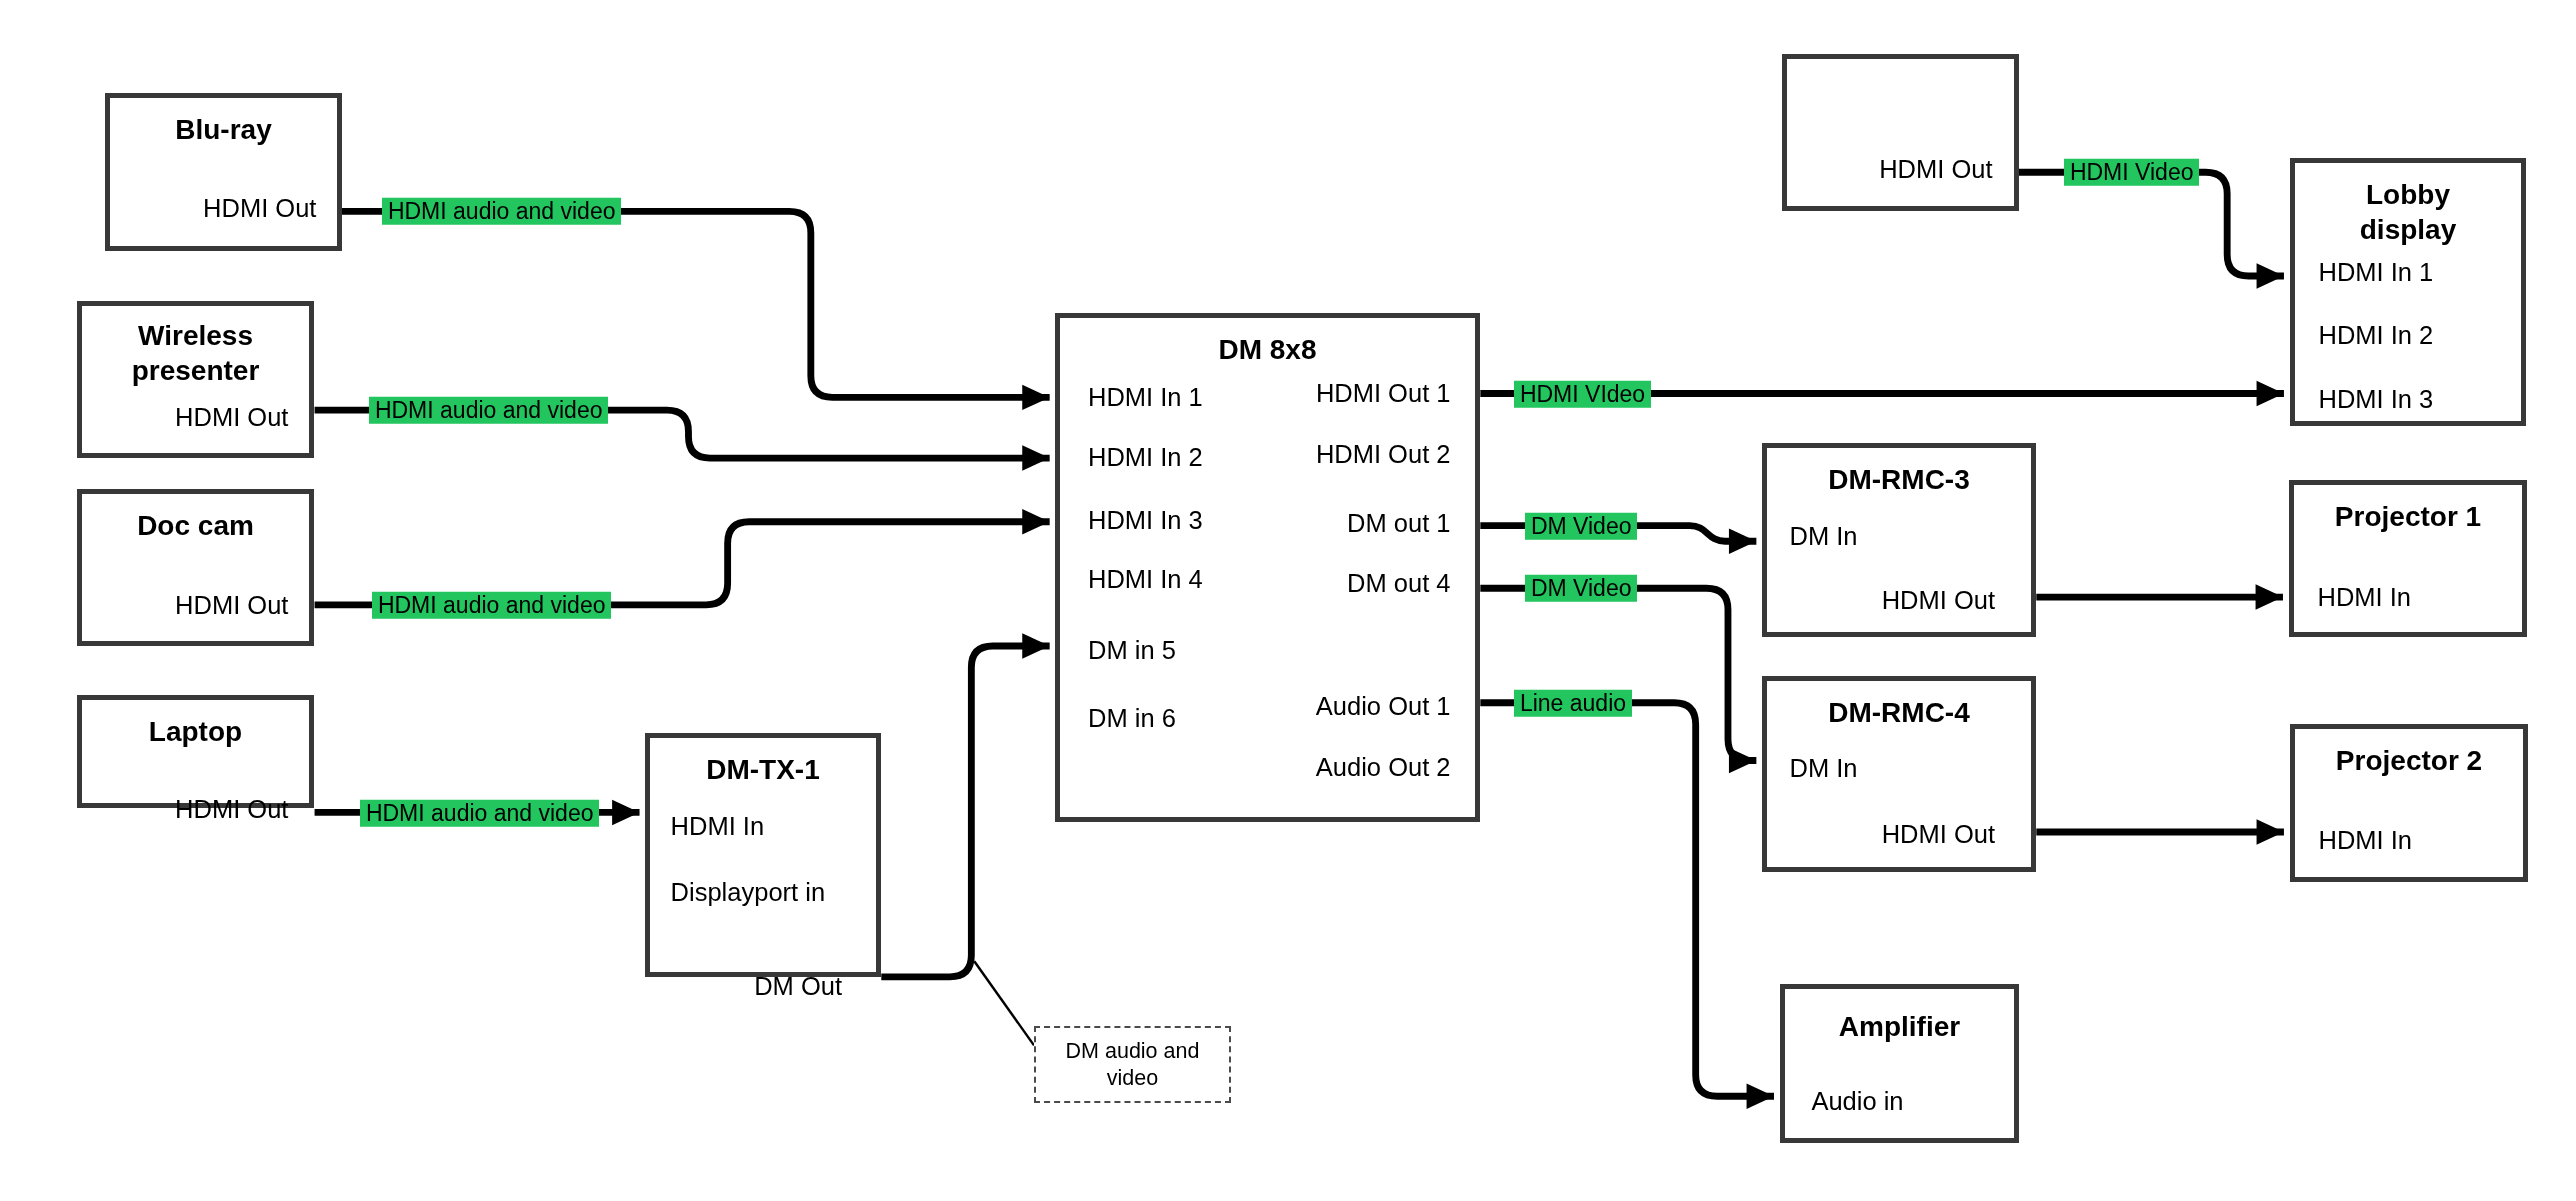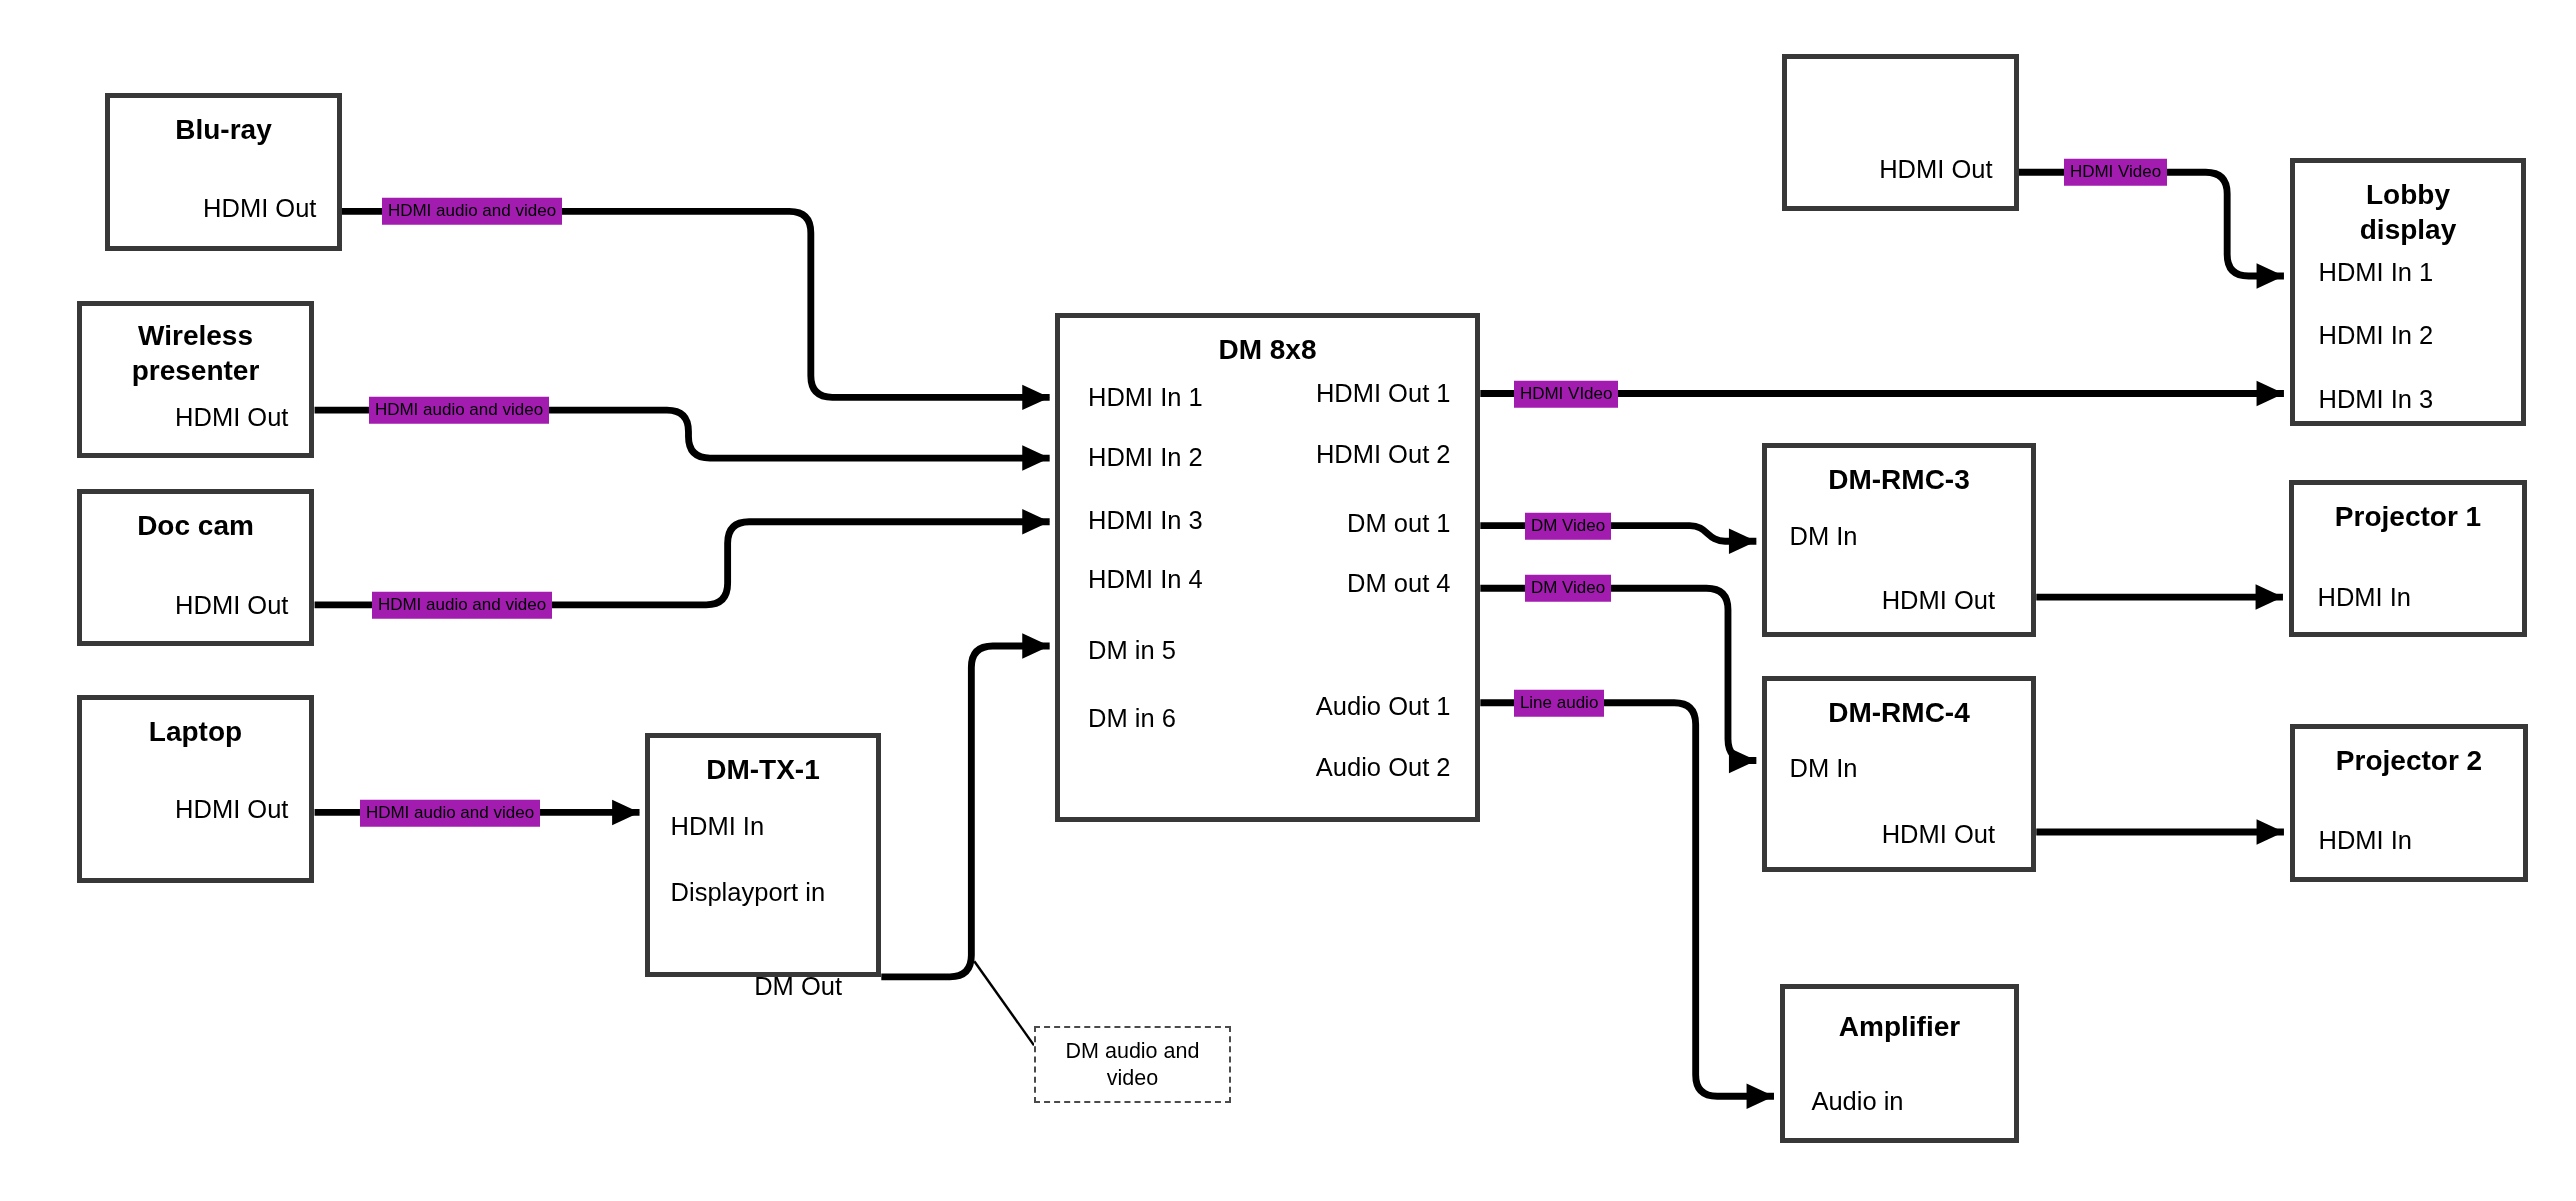--- a/index.html
+++ b/index.html
@@ -10,21 +10,21 @@
   .note-box{position:absolute;background:#fff;border:2px dashed #4a4a4a;box-sizing:border-box;z-index:2;
             display:flex;align-items:center;justify-content:center;text-align:center;
             font-size:21.5px;line-height:26.4px;}
   .note-box .inner{width:147px;}
   .title{position:absolute;top:13.7px;left:0;right:0;text-align:center;
          font-weight:bold;font-size:28px;line-height:35px;}
   .title .constrain{display:inline-block;}
   .port{position:absolute;font-size:25.5px;line-height:25.5px;white-space:nowrap;transform:translateY(-50%);}
   .port.left{text-align:left;}
   .port.right{text-align:right;}
-  .wire-label{position:absolute;z-index:3;background:#a21caf;font-size:17px;line-height:22.5px;
+  .wire-label{position:absolute;z-index:3;background:#22c55e;font-size:23px;line-height:22.5px;
               padding:2px 5.9px;white-space:nowrap;transform:translateY(-50%);}
 </style>
 </head>
 <body>
 
 <div id="canvas">
 
   <svg id="wires" width="2576" height="1201" viewBox="0 0 2631 1227">
     <defs>
       <marker id="arrow" markerUnits="userSpaceOnUse" markerWidth="34" markerHeight="30" refX="30" refY="15" orient="auto">
@@ -69,21 +69,21 @@
       <span class="constrain" style="max-width:166px;">Wireless presenter</span>
     </div>
     <span class="port right" style="right:20.6px;top:112px;">HDMI Out</span>
   </div>
 
   <div class="box" style="left:77px;top:489px;width:237px;height:157px;">
     <div class="title">Doc cam</div>
     <span class="port right" style="right:20.6px;top:112px;">HDMI Out</span>
   </div>
 
-  <div class="box" style="left:77px;top:695px;width:237px;height:188px;">
+  <div class="box" style="left:77px;top:695px;width:237px;height:113px;">
     <div class="title">Laptop</div>
     <span class="port right" style="right:20.6px;top:110px;">HDMI Out</span>
   </div>
 
   <div class="box" style="left:645px;top:733px;width:236px;height:244px;">
     <div class="title">DM-TX-1</div>
     <span class="port left" style="left:20.6px;top:89px;">HDMI In</span>
     <span class="port left" style="left:20.6px;top:155px;">Displayport in</span>
     <span class="port right" style="right:34px;top:249px;">DM Out</span>
   </div>

